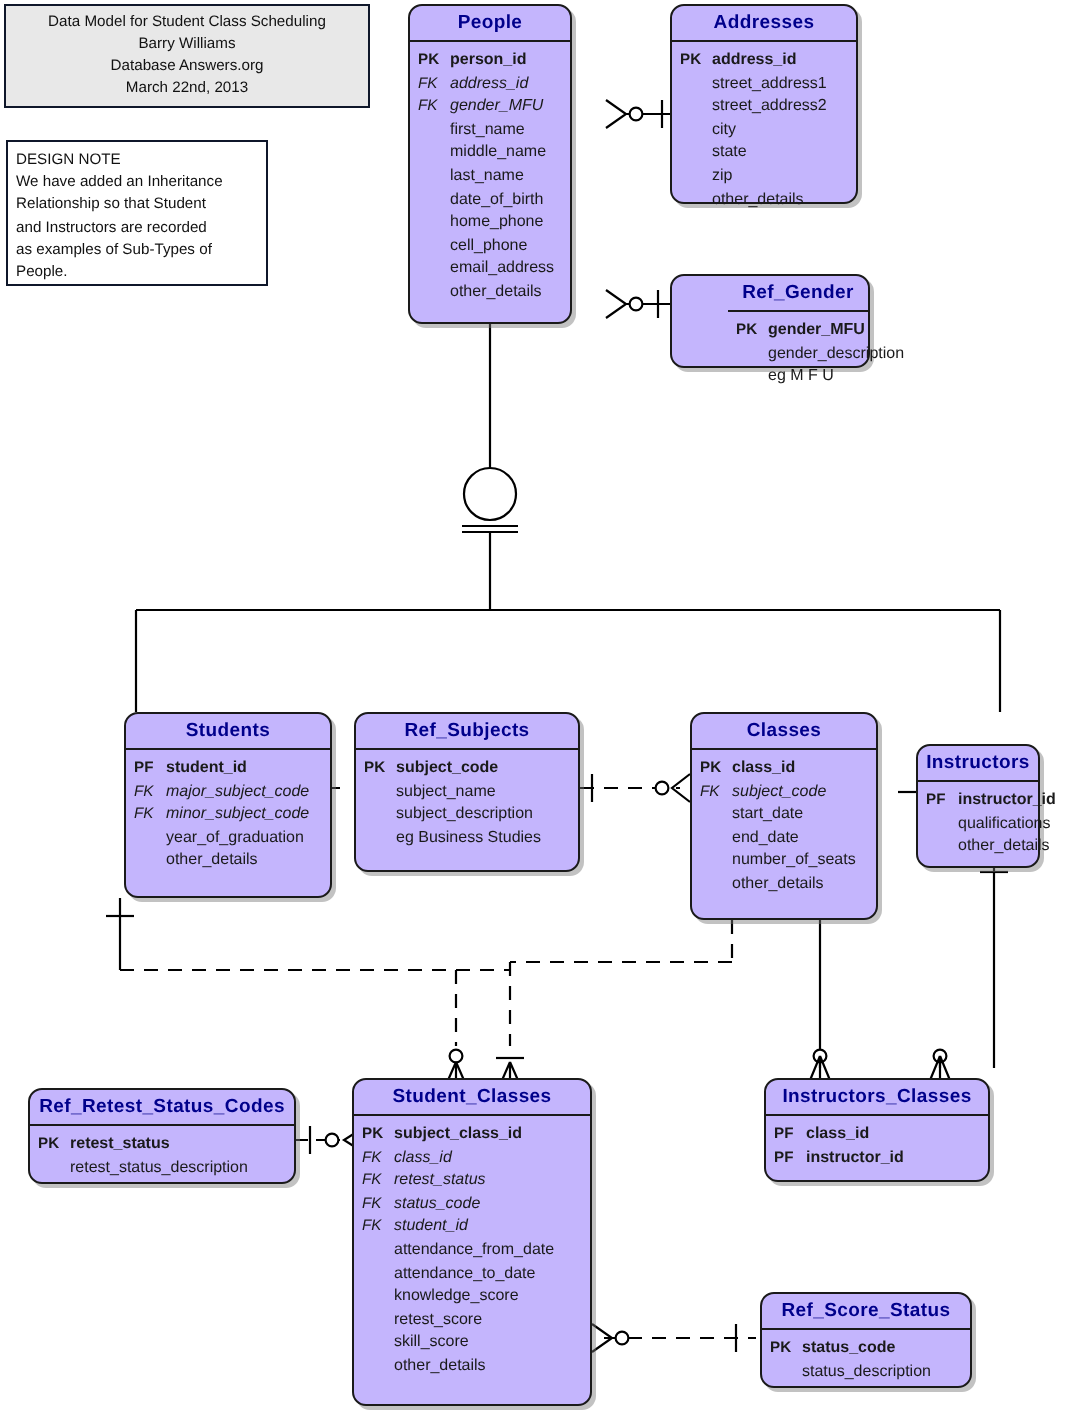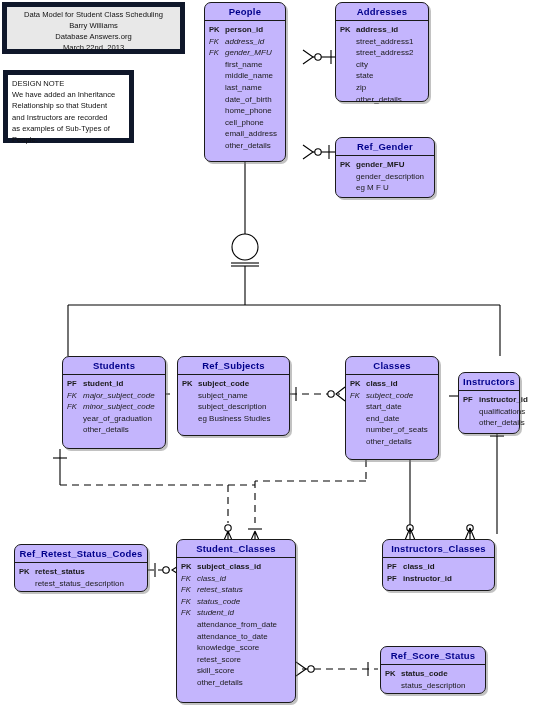--- a/index.html
+++ b/index.html
@@ -51,21 +51,21 @@
   }
   .attr .key.fk{font-weight:normal;font-style:italic;}
   .attr .nm{flex:1 1 auto;}
   .attr.is-pk .nm{font-weight:bold;}
   .attr.is-fk .nm{font-style:italic;}
 
   
   .notebox{
     position:absolute;
     background:#ffffff;
-    border:5px solid #0f172a;
+    border:1px solid #0f172a;
     box-sizing:border-box;
     z-index:6;
   }
   .notebox.title-note{
     background:#e8e8e8;
     text-align:center;
     padding:2px 2px;
   }
   .notebox.title-note div{font-size:7.6px;line-height:11px;color:#111;white-space:nowrap;}
   .notebox.design-note{padding:3px 4px;}
@@ -241,21 +241,21 @@
           <span class="key"></span>
           <span class="nm">zip</span>
         </div>
         <div class="attr">
           <span class="key"></span>
           <span class="nm">other_details</span>
         </div>
       </div>
   </div>
 
-  <div class="entity" style="left:335px;top:137px;width:100px;height:61px;">
+  <div class="entity" style="left:335px;top:137px;width:100px;height:47px;padding-left:28px;">
     <div class="title">Ref_Gender</div>
     <div class="rule"></div>
     <div class="attrs">
         <div class="attr is-pk">
           <span class="key">PK</span>
           <span class="nm">gender_MFU</span>
         </div>
         <div class="attr">
           <span class="key"></span>
           <span class="nm">gender_description</span>

